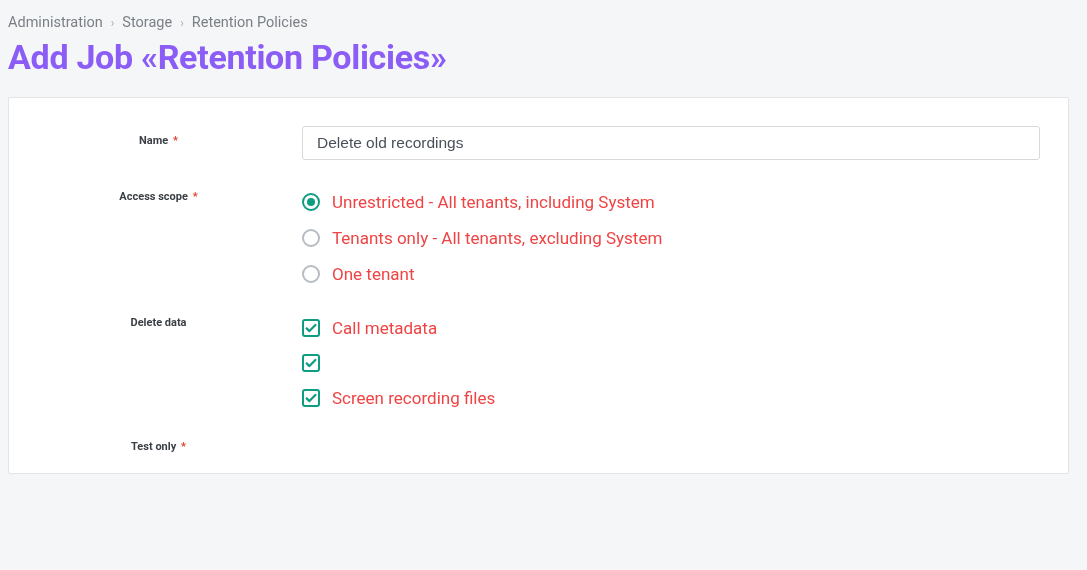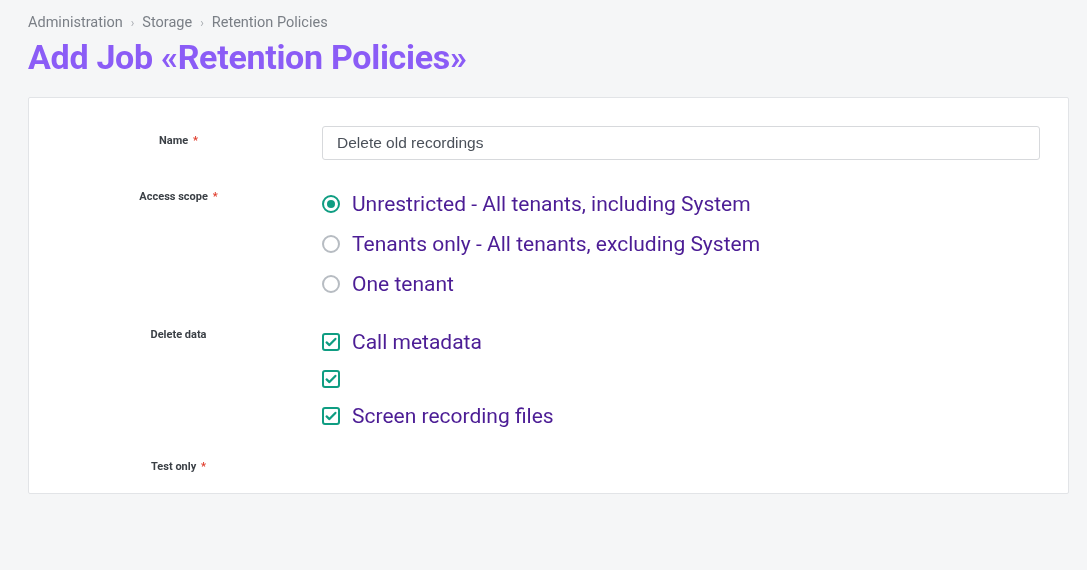--- a/index.html
+++ b/index.html
@@ -6,21 +6,21 @@
   body {
     font-family: -apple-system, BlinkMacSystemFont, "Segoe UI", Roboto, "Helvetica Neue", Arial, sans-serif;
     background: #f5f6f7;
     color: #333;
     font-size: 15px;
     width: 1087px;
     height: 570px;
     overflow: hidden;
   }
   .page {
-    padding: 14px 18px 0 28px;
+    padding: 14px 18px 0 8px;
   }
   .breadcrumb {
     display: flex;
     align-items: center;
     gap: 8px;
     color: #7a7f86;
     font-size: 14.5px;
     margin-bottom: 4px;
   }
   .breadcrumb a {
@@ -114,22 +114,22 @@
     position: relative;
   }
   .checkbox.checked svg {
     display: block;
   }
   .checkbox svg {
     display: none;
     width: 14px; height: 14px;
   }
   .opt-label {
-    color: #4c1d95;
-    font-size: 21px;
+    color: #ef4444;
+    font-size: 17px;
   }
 </style>
 </head>
 <body>
 
 <div class="page">
 
   <nav class="breadcrumb">
     <a>Administration</a>
     <span class="sep">›</span>

